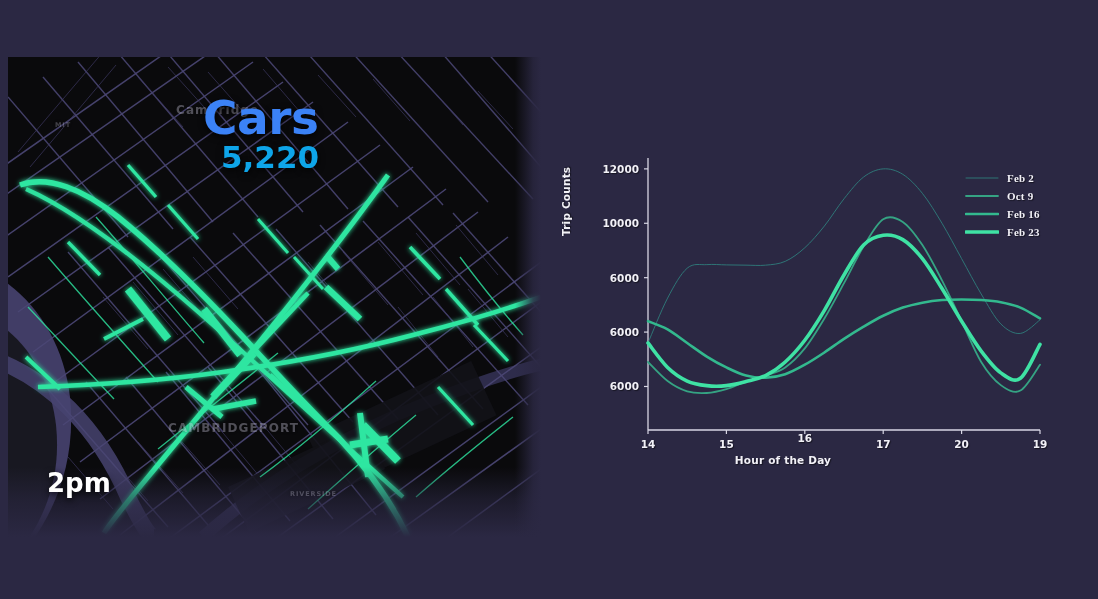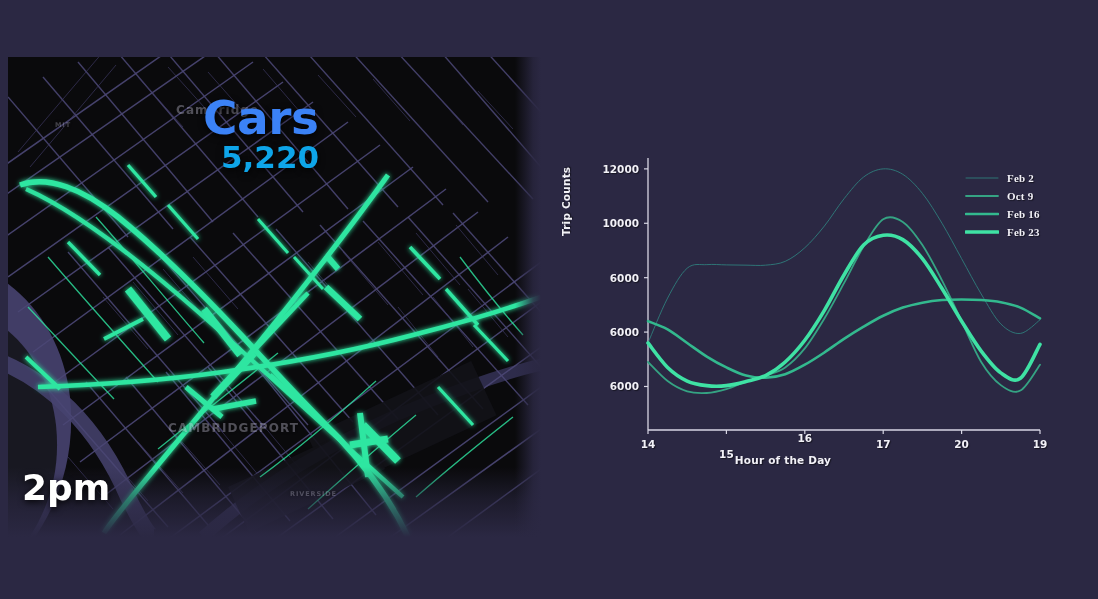--- a/index.html
+++ b/index.html
@@ -52,22 +52,22 @@
     color:#3b82f6;font-size:47px;font-weight:700;line-height:1;
     letter-spacing:-.5px;
     text-shadow:0 2px 7px rgba(0,0,0,.85);
   }
   .overlay-count{
     position:absolute;left:221px;top:142px;
     color:#0ea5e9;font-size:31px;font-weight:700;line-height:1;
     text-shadow:0 2px 7px rgba(0,0,0,.85);
   }
   .overlay-time{
-    position:absolute;left:22px;top:470px;
-    color:#ffffff;font-size:36px;font-weight:700;line-height:1;
+    position:absolute;left:47px;top:470px;
+    color:#ffffff;font-size:26px;font-weight:700;line-height:1;
     text-shadow:0 2px 7px rgba(0,0,0,.9);
   }
 
   
   .chart-panel{position:absolute;left:558px;top:140px;width:500px;height:340px;}
   .chart-svg{display:block;width:500px;height:340px;}
   .ylabel{
     position:absolute;left:560px;top:236px;
     transform:rotate(-90deg);transform-origin:left top;
     color:#f2f1f7;font-size:10.5px;font-weight:700;letter-spacing:.2px;
@@ -311,21 +311,21 @@
 
     <div id="ytick-labels">
         <div class="tick ytick" style="left: 0px; width: 81px; top: 246.48px; position: absolute;">6000</div>
         <div class="tick ytick" style="left: 0px; width: 81px; top: 192.08px; position: absolute;">6000</div>
         <div class="tick ytick" style="left: 0px; width: 81px; top: 137.68px; position: absolute;">6000</div>
         <div class="tick ytick" style="left: 0px; width: 81px; top: 83.28px; position: absolute;">10000</div>
         <div class="tick ytick" style="left: 0px; width: 81px; top: 28.88px; position: absolute;">12000</div>
       </div>
     <div id="xtick-labels">
         <div class="tick xtick" style="position: absolute; left: 90px; top: 298px;">14</div>
-        <div class="tick xtick" style="position: absolute; left: 168.4px; top: 308px;">15</div>
+        <div class="tick xtick" style="position: absolute; left: 168.4px; top: 298px;">15</div>
         <div class="tick xtick" style="position: absolute; left: 246.8px; top: 292px;">16</div>
         <div class="tick xtick" style="position: absolute; left: 325.2px; top: 298px;">17</div>
         <div class="tick xtick" style="position: absolute; left: 403.6px; top: 298px;">20</div>
         <div class="tick xtick" style="position: absolute; left: 482px; top: 298px;">19</div>
       </div>
   </div>
 
   <div class="ylabel">Trip Counts</div>
   <div class="xlabel">Hour of the Day</div>
 

